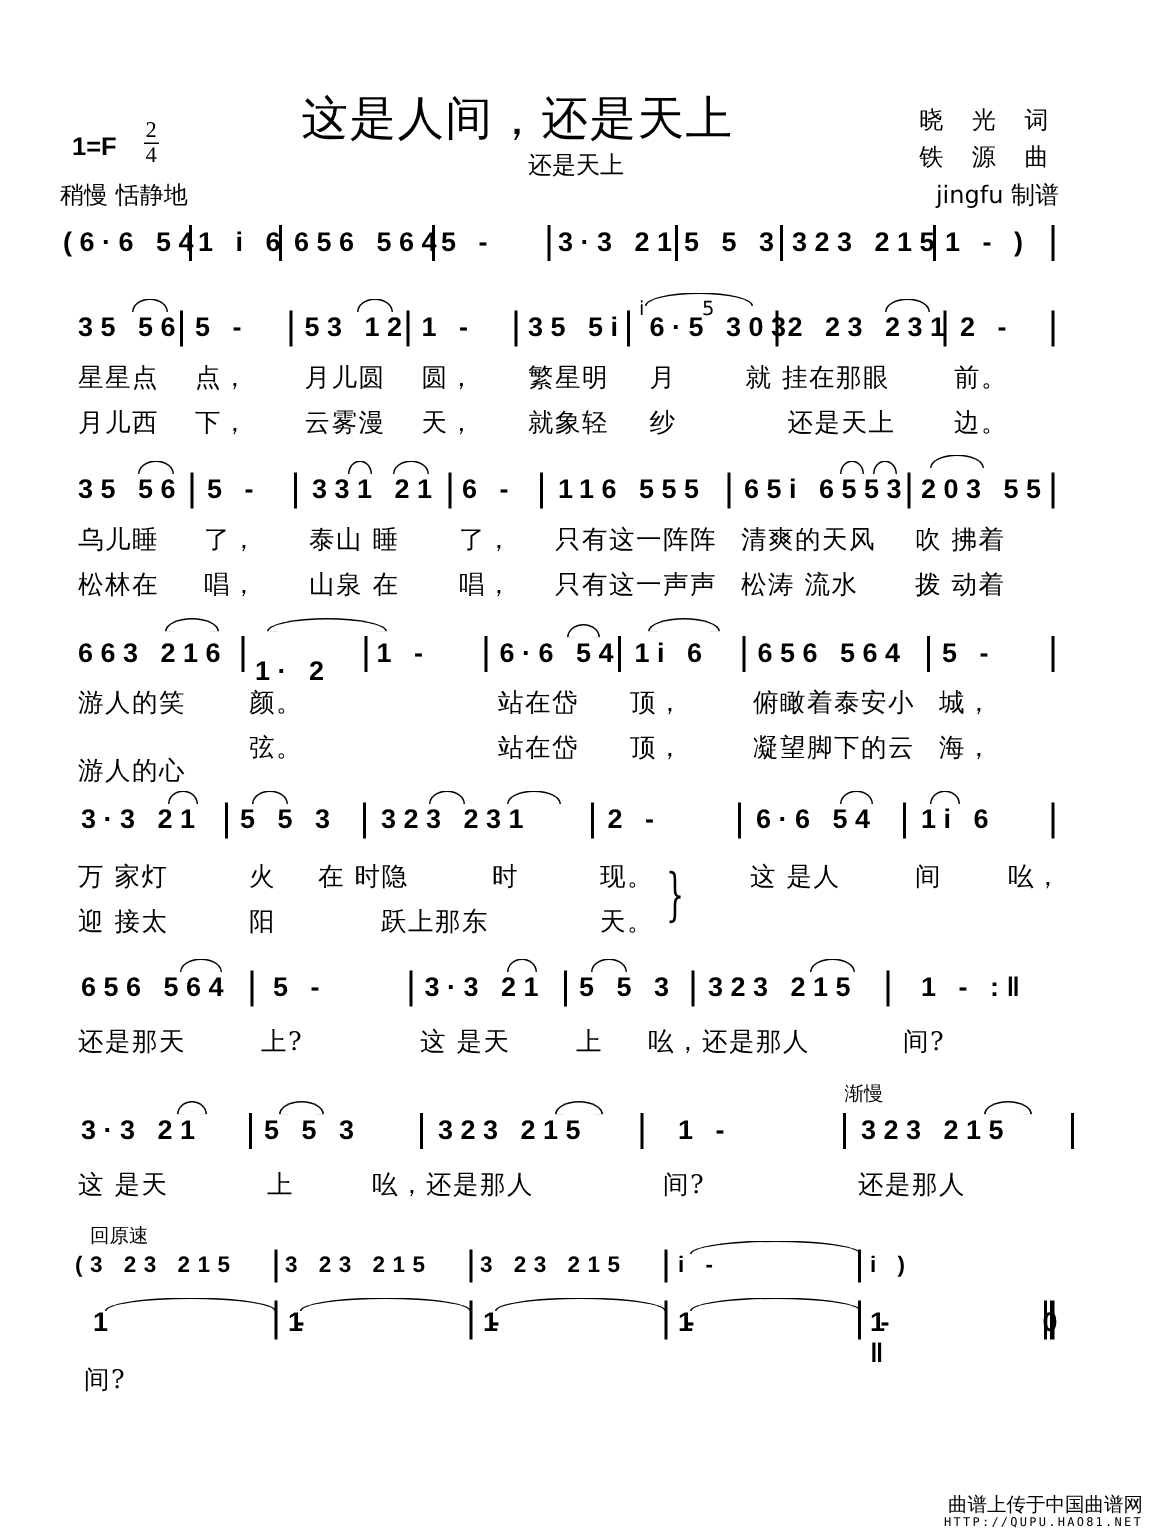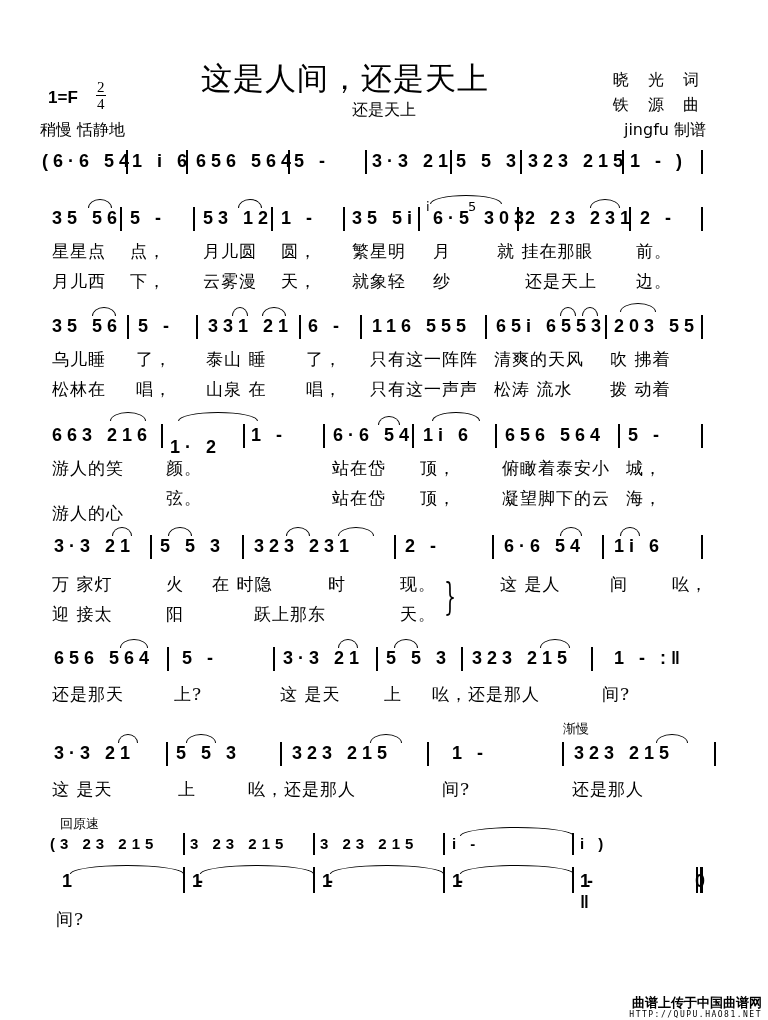--- a/index.html
+++ b/index.html
@@ -15,21 +15,21 @@
              font-size:15px; line-height:16px; font-family:"Liberation Serif", serif; }
   .timesig span:first-child { border-bottom:1px solid #000; padding:0 1px; }
   .tempo { left:40px; top:120px; font-size:16px; font-family:"DejaVu Sans", sans-serif; }
   .credit { right:62px; font-size:16px; font-family:"DejaVu Sans", sans-serif; letter-spacing:7px; }
   .credit.maker { letter-spacing:0; }
   .row { position:absolute; left:0; width:768px; }
   .lyric { position:absolute; font-size:17px; font-family:"DejaVu Serif", serif; letter-spacing:1px; }
   .bar { position:absolute; width:1.5px; background:#000; }
   .slur { position:absolute; border:1.2px solid #000; border-bottom:none; border-radius:50% 50% 0 0 / 100% 100% 0 0; height:8px; }
   .small { font-size:13px; font-family:"DejaVu Sans", sans-serif; }
-  .footer1 { right:6px; top:994px; font-size:13px; font-family:"DejaVu Sans", sans-serif;font-weight:bold; }
+  .footer1 { right:6px; top:994px; font-size:13px; font-family:"DejaVu Sans", sans-serif; }
   .footer2 { right:6px; top:1010px; font-size:8px; letter-spacing:1.5px; font-family:"DejaVu Sans Mono", monospace; }
   .measure-text { position:absolute; font-family:"Liberation Sans", sans-serif; font-weight:bold; font-size:18px; letter-spacing:5px; }
 </style>
 </head>
 <body>
 
 <div class="abs title">这是人间，还是天上</div>
 <div class="abs subtitle">还是天上</div>
 <div class="abs key">1=F</div>
 <div class="abs timesig">

